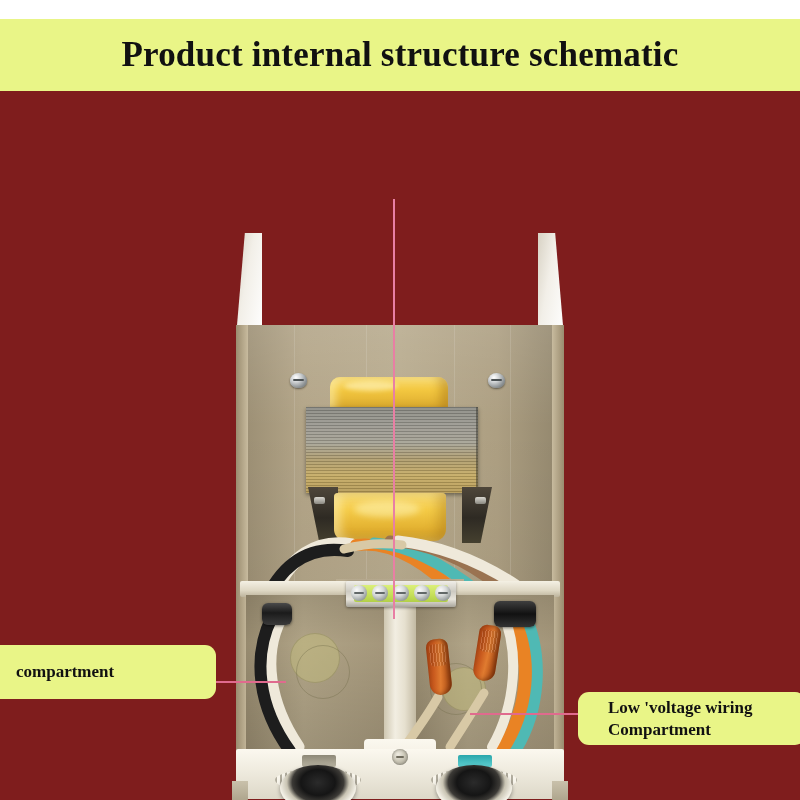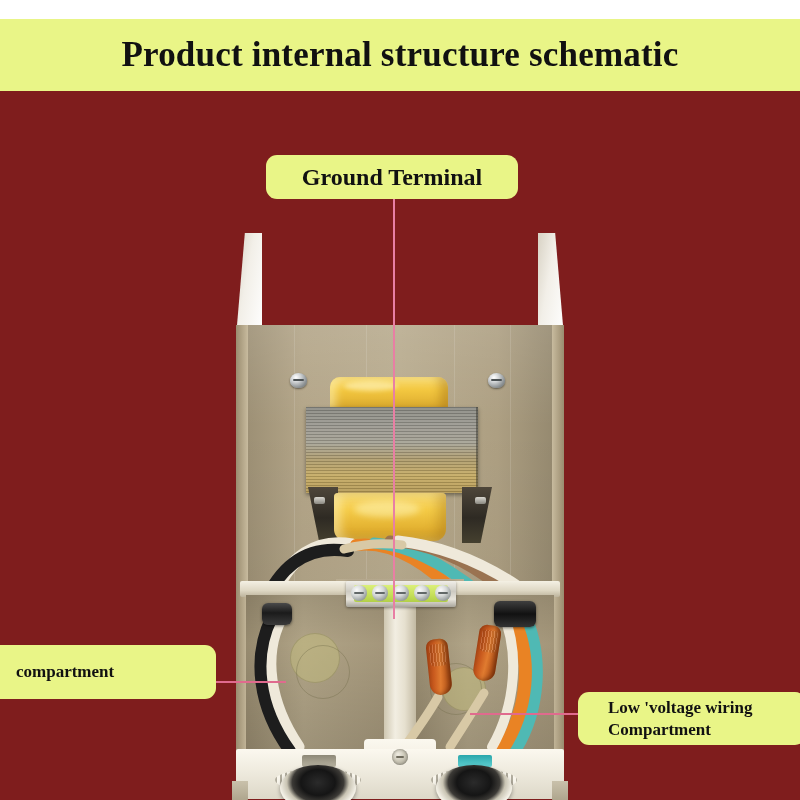--- a/index.html
+++ b/index.html
@@ -515,23 +515,20 @@
     <div class="port" id="port-right"></div>
 
     <div class="leg left"></div>
     <div class="leg right"></div>
   </div>
 
   <div class="leader-v" id="leader-ground"></div>
   <div class="leader-h" id="leader-high"></div>
   <div class="leader-h" id="leader-low"></div>
 
-  <div class="callout" id="callout-ground">
-    <span class="callout-line">Ground Terminal</span>
-  </div>
 
   <div class="callout" id="callout-high">
     <span class="callout-line">compartment</span>
   </div>
 
   <div class="callout" id="callout-low">
     <span class="callout-line">Low 'voltage wiring</span>
     <span class="callout-line">Compartment</span>
   </div>
 

